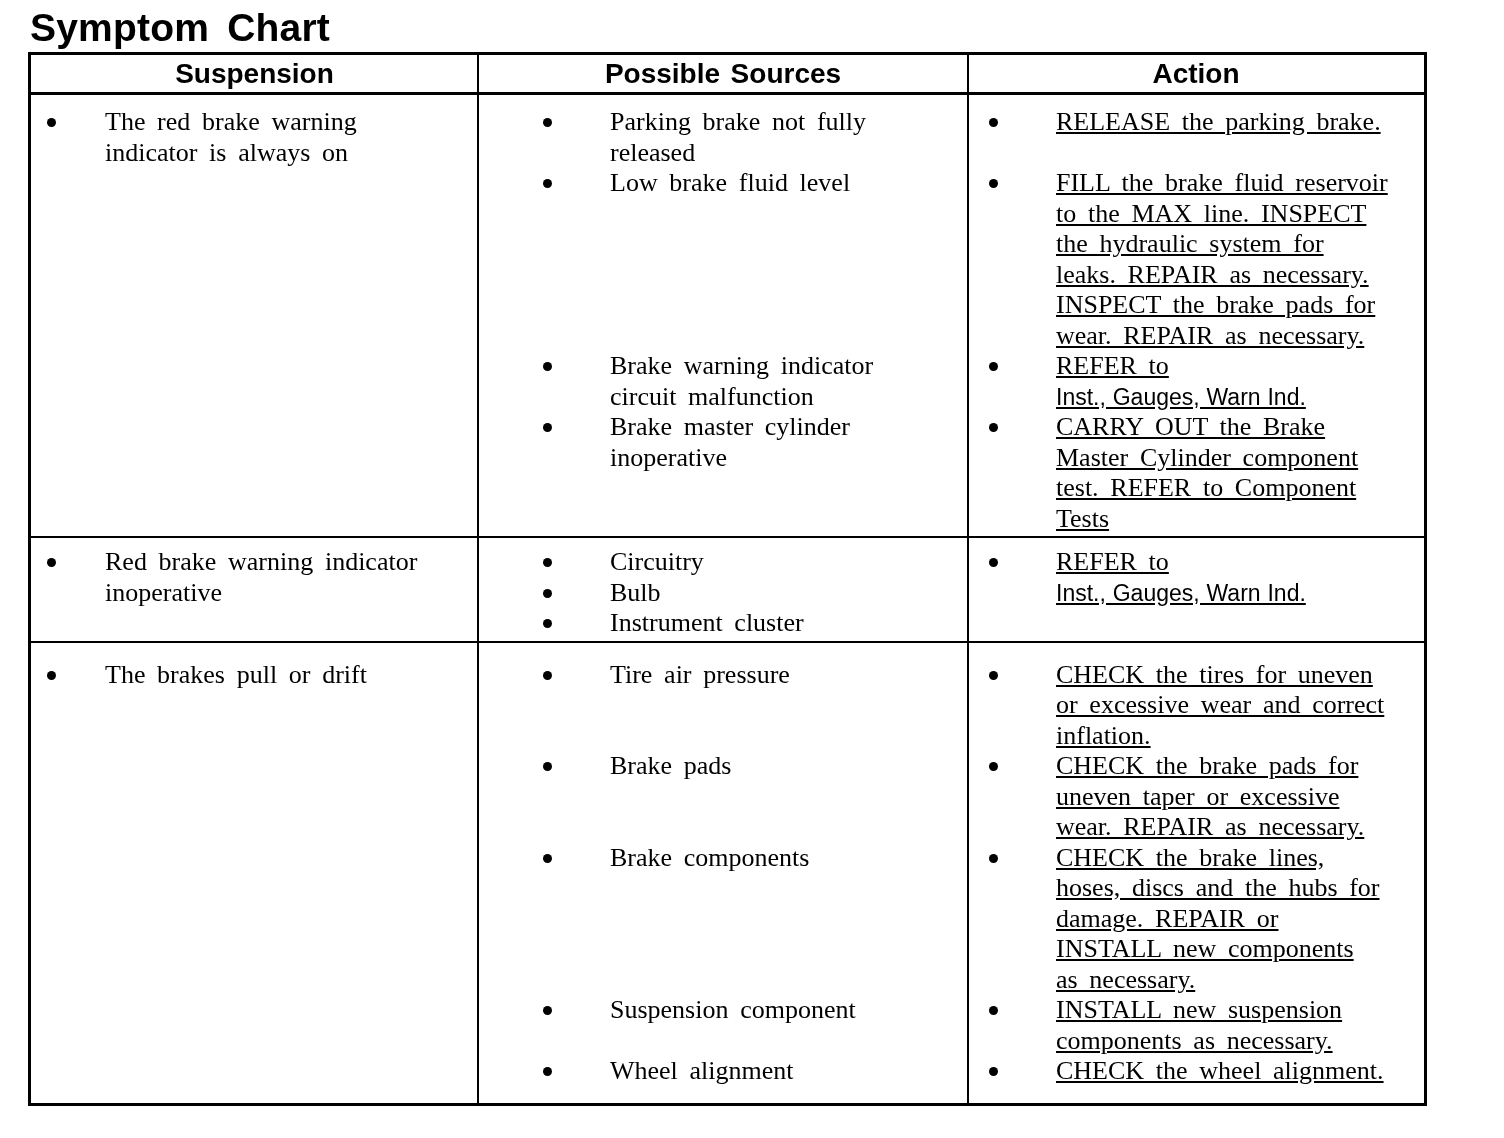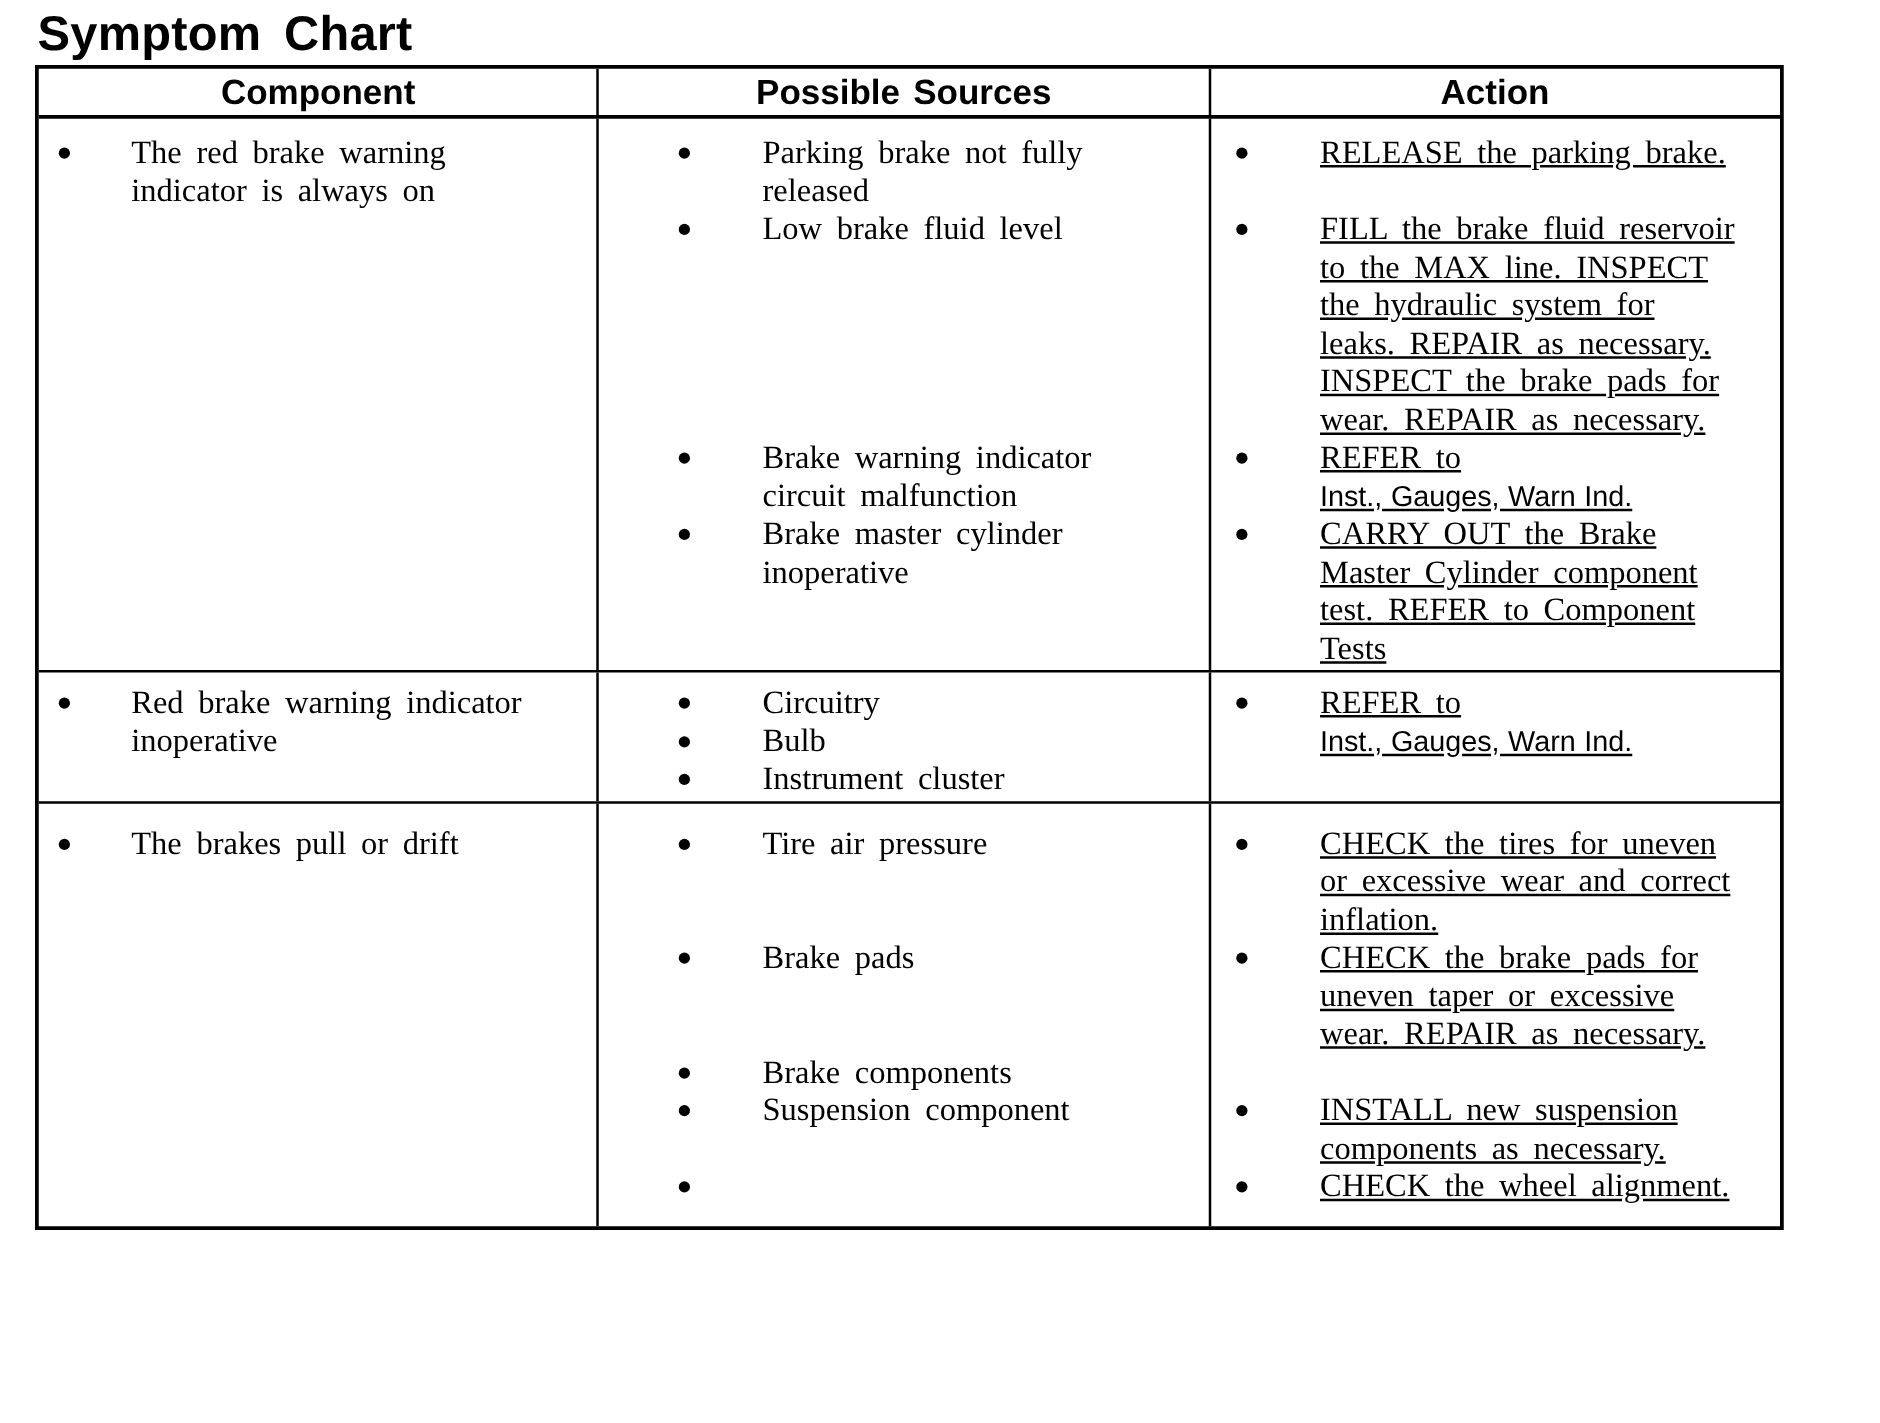--- a/index.html
+++ b/index.html
@@ -112,21 +112,21 @@
 </head>
 <body>
 
 <div class="page">
   <h1 class="title">Symptom Chart</h1>
 
   <div class="table">
     <div class="thead">
       <div class="vline vline-1"></div>
       <div class="vline vline-2"></div>
-      <div class="th">Component</div>
+      <div class="th">Suspension</div>
       <div class="th">Possible Sources</div>
       <div class="th">Action</div>
     </div>
     <div class="tbody">
         <div class="row">
           <div class="vline vline-1"></div>
           <div class="vline vline-2"></div>
           <div class="cell cond-cell" style="grid-row: 1 / span 4;">
             <div class="item">
               <div class="bullet-box">
@@ -303,20 +303,32 @@
             </div>
           </div>
           <div class="cell source-cell" style="grid-row: 3;">
             <div class="item">
               <div class="bullet-box">
                 <div class="bullet"></div>
               </div>
               <div class="item-text"><span class="seg-serif">Brake components</span></div>
             </div>
           </div>
+          <div class="cell action-cell" style="grid-row: 3;">
+            <div class="item">
+              <div class="bullet-box">
+                <div class="bullet"></div>
+              </div>
+              <div class="item-text"><span class="seg-serif">CHECK the brake lines,
+hoses, discs and the hubs for
+damage. REPAIR or
+INSTALL new components
+as necessary.</span></div>
+            </div>
+          </div>
           <div class="cell source-cell" style="grid-row: 4;">
             <div class="item">
               <div class="bullet-box">
                 <div class="bullet"></div>
               </div>
               <div class="item-text"><span class="seg-serif">Suspension component</span></div>
             </div>
           </div>
           <div class="cell action-cell" style="grid-row: 4;">
             <div class="item">
@@ -325,20 +337,21 @@
               </div>
               <div class="item-text"><span class="seg-serif">INSTALL new suspension
 components as necessary.</span></div>
             </div>
           </div>
           <div class="cell source-cell" style="grid-row: 5;">
             <div class="item">
               <div class="bullet-box">
                 <div class="bullet"></div>
               </div>
+              <div class="item-text"><span class="seg-serif">Wheel alignment</span></div>
             </div>
           </div>
           <div class="cell action-cell" style="grid-row: 5;">
             <div class="item">
               <div class="bullet-box">
                 <div class="bullet"></div>
               </div>
               <div class="item-text"><span class="seg-serif">CHECK the wheel alignment.</span></div>
             </div>
           </div>

